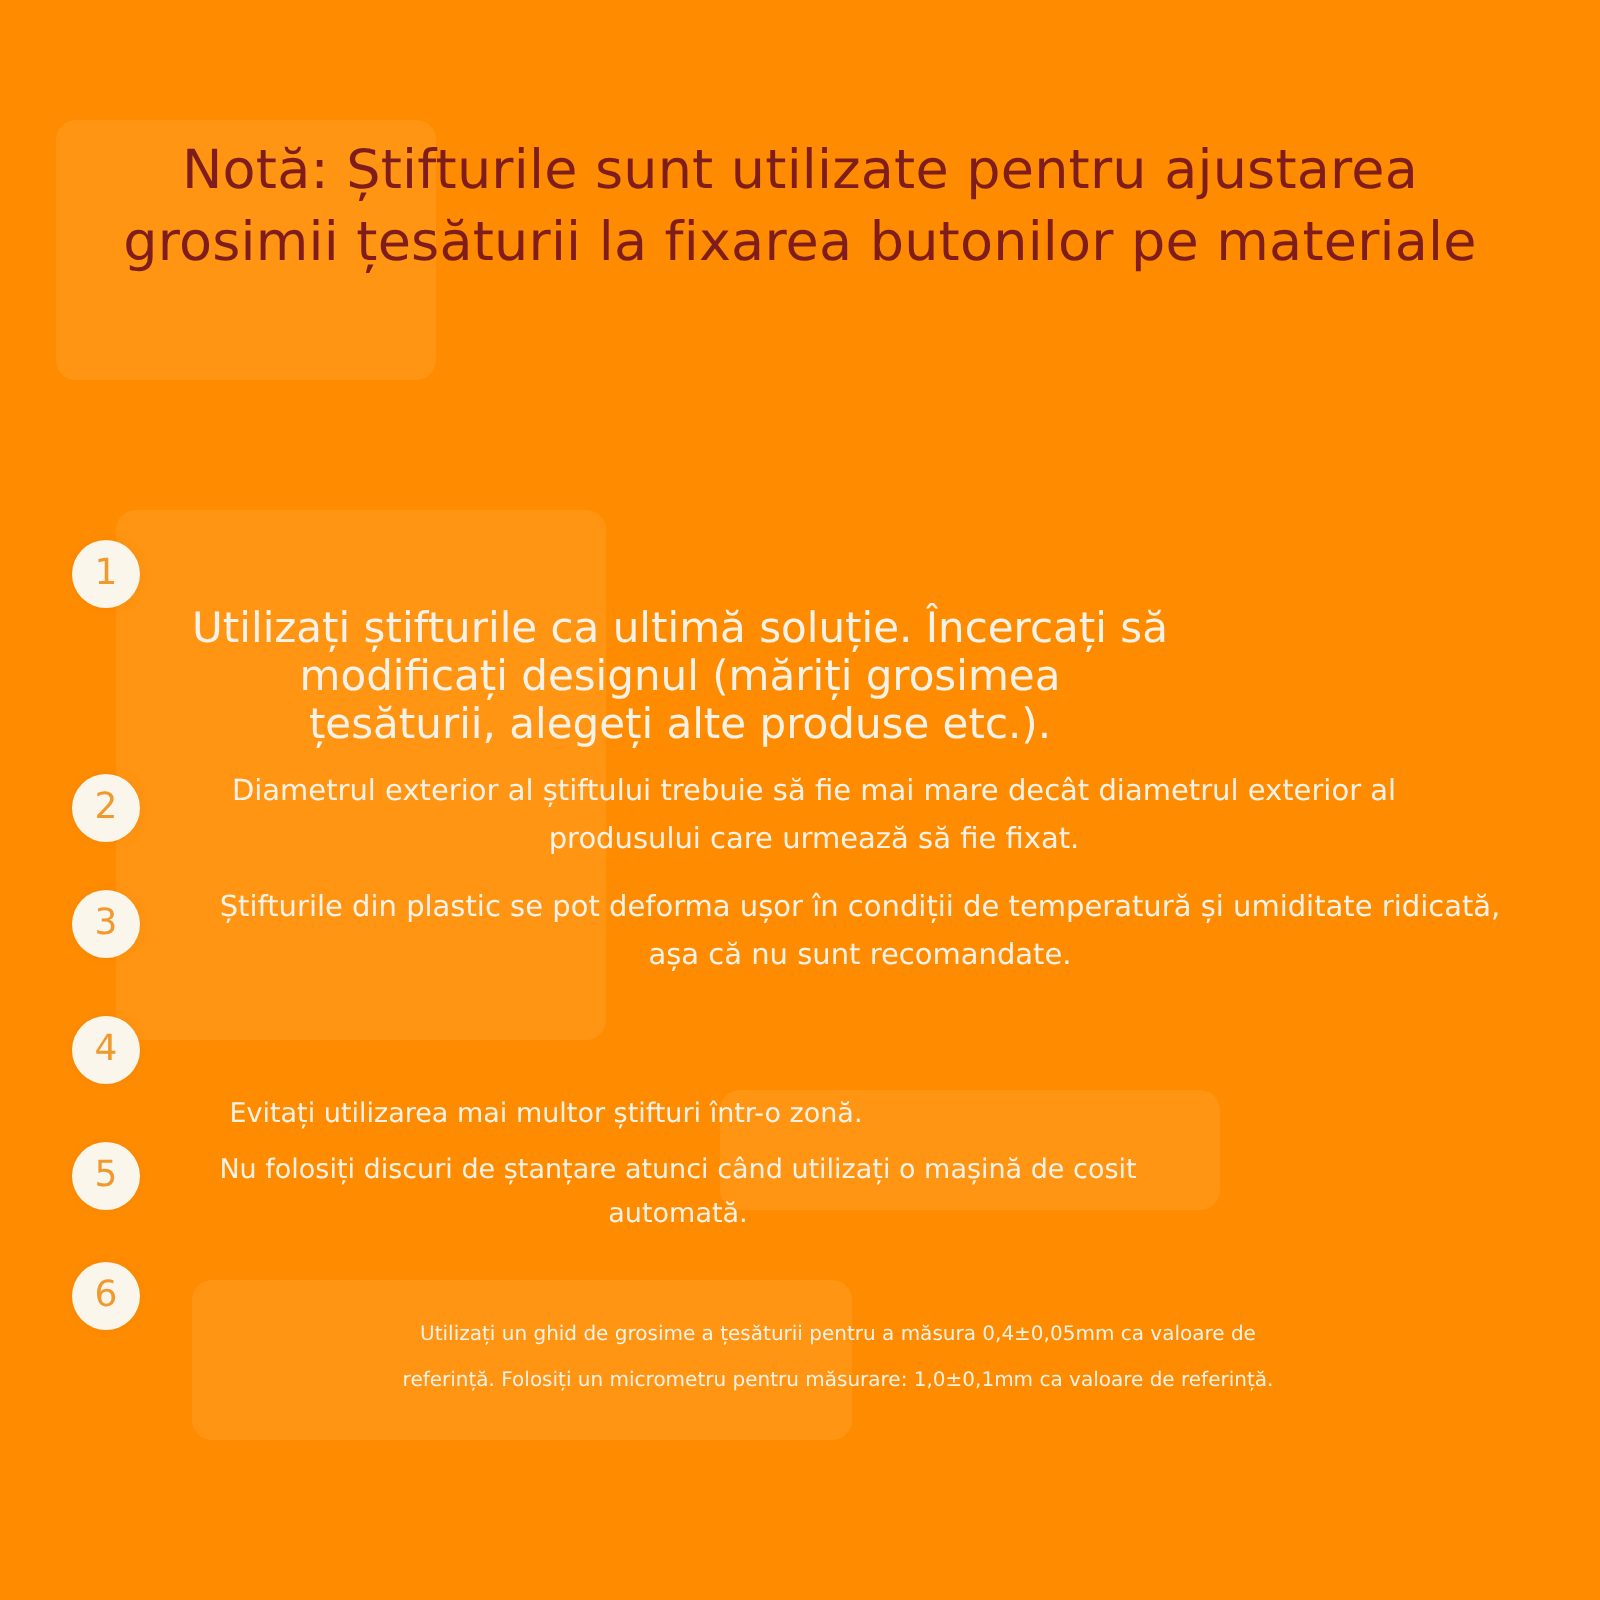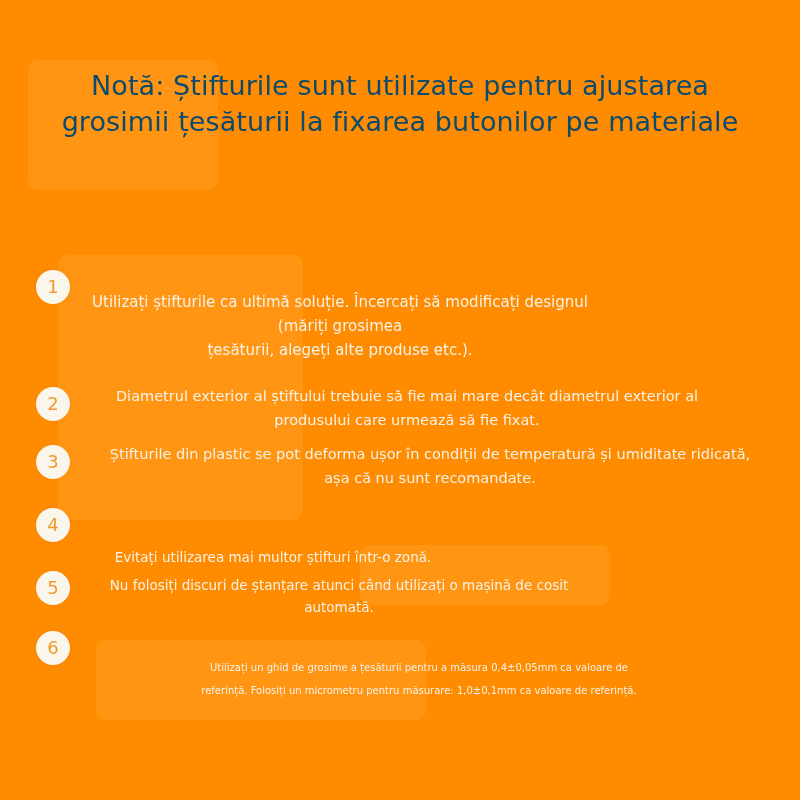--- a/index.html
+++ b/index.html
@@ -33,21 +33,21 @@
   .ghost.g3 { left: 360px; top: 545px; width: 250px; height: 60px;  }
   .ghost.g4 { left: 96px;  top: 640px; width: 330px; height: 80px;  }
 
   
   .note-header {
     position: absolute;
     left: 50px;
     top: 68px;
     width: 700px;
     text-align: center;
-    color: #0c4a6e;
+    color: #7f1d1d;
     font-size: 27px;
     line-height: 36px;
     font-weight: 400;
     letter-spacing: 0.1px;
   }
   .note-header .hline { display: block; }
 
   
   .list {
     position: absolute;
@@ -77,21 +77,21 @@
 
   .item-text {
     position: absolute;
     color: #F7F2E8;
     text-align: center;
     font-weight: 400;
   }
 
   
   .item-1 .badge     { left: 36px;  top: 270px; }
-  .item-1 .item-text { left: 92px;  top: 290px; width: 496px; font-size: 15px; line-height: 24px; }
+  .item-1 .item-text { left: 92px;  top: 302px; width: 496px; font-size: 21px; line-height: 24px; }
 
   .item-2 .badge     { left: 36px;  top: 387px; }
   .item-2 .item-text { left: 96px;  top: 384px; width: 622px; font-size: 14.5px; line-height: 24px; }
 
   .item-3 .badge     { left: 36px;  top: 445px; }
   .item-3 .item-text { left: 88px;  top: 442px; width: 684px; font-size: 14.5px; line-height: 24px; }
 
   .item-4 .badge     { left: 36px;  top: 508px; }
   .item-4 .item-text { left: 76px;  top: 510px; width: 394px; font-size: 13.5px; line-height: 22px; margin-top: 36px; }
 

